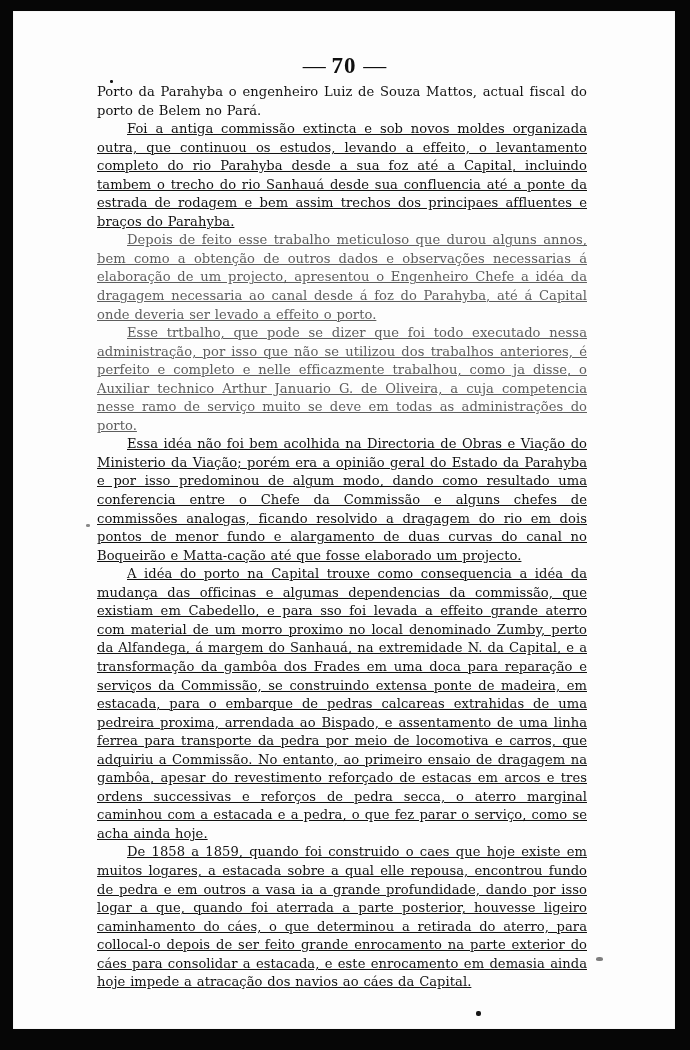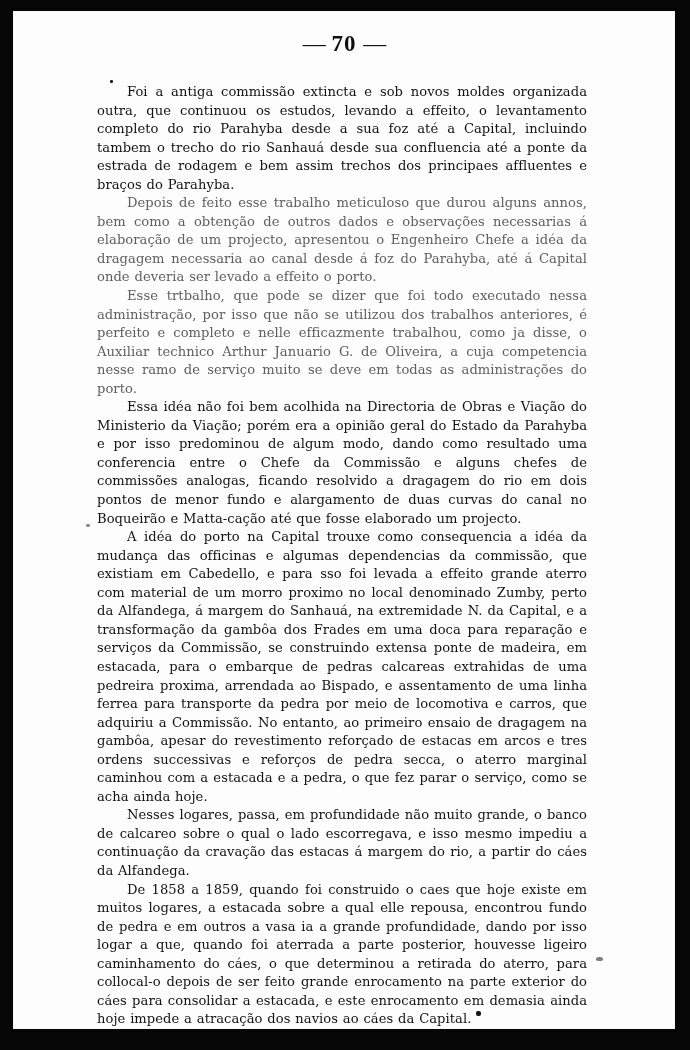--- a/index.html
+++ b/index.html
@@ -30,21 +30,21 @@
     top: 11px;
     width: 662px;
     height: 1018px;
     background: #fdfdfd;
     box-shadow: inset 0 0 1px rgba(0,0,0,0.25);
   }
 
   
   .folio {
     position: absolute;
-    top: 20px;
+    top: 42px;
     left: 0;
     width: 662px;
     text-align: center;
     font-family: "Liberation Serif", serif;
     font-weight: bold;
     font-size: 23px;
     letter-spacing: 1px;
     color: #101010;
   }
   .folio .rule {
@@ -68,20 +68,21 @@
     letter-spacing: 0.05px;
   }
 
   .textblock p {
     margin: 0;
     text-indent: 0;
   }
   
   .textblock p.indent {
     text-indent: 30px;
+    text-decoration: underline;
   }
   .faded-2   { color: #5e5e5e; }
 
   
   .speck {
     position: absolute;
     background: #161616;
     border-radius: 40%;
   }
   .speck-a { left: 463px; top: 1000px; width: 5px;  height: 5px; }
@@ -96,26 +97,26 @@
 
   <div class="page-sheet">
 
     <div class="folio">
       <span class="rule">—</span>
       <span>70</span>
       <span class="rule">—</span>
     </div>
 
     <div class="textblock">
+      <p>Porto da Parahyba o engenheiro Luiz de Souza Mattos, actual fiscal do porto de Belem no Pará.</p>
       <p class="indent">Foi a antiga commissão extincta e sob novos moldes organizada outra, que continuou os estudos, levando a effeito, o levantamento completo do rio Parahyba desde a sua foz até a Capital, incluindo tambem o trecho do rio Sanhauá desde sua confluencia até a ponte da estrada de rodagem e bem assim trechos dos principaes affluentes e braços do Parahyba.</p>
       <p class="indent faded-2">Depois de feito esse trabalho meticuloso que durou alguns annos, bem como a obtenção de outros dados e observações necessarias á elaboração de um projecto, apresentou o Engenheiro Chefe a idéa da dragagem necessaria ao canal desde á foz do Parahyba, até á Capital onde deveria ser levado a effeito o porto.</p>
       <p class="indent faded-2">Esse trtbalho, que pode se dizer que foi todo executado nessa administração, por isso que não se utilizou dos trabalhos anteriores, é perfeito e completo e nelle efficazmente trabalhou, como ja disse, o Auxiliar technico Arthur Januario G. de Oliveira, a cuja competencia nesse ramo de serviço muito se deve em todas as administrações do porto.</p>
       <p class="indent">Essa idéa não foi bem acolhida na Directoria de Obras e Viação do Ministerio da Viação; porém era a opinião geral do Estado da Parahyba e por isso predominou de algum modo, dando como resultado uma conferencia entre o Chefe da Commissão e alguns chefes de commissões analogas, ficando resolvido a dragagem do rio em dois pontos de menor fundo e alargamento de duas curvas do canal no Boqueirão e Matta-cação até que fosse elaborado um projecto.</p>
       <p class="indent">A idéa do porto na Capital trouxe como consequencia a idéa da mudança das officinas e algumas dependencias da commissão, que existiam em Cabedello, e para sso foi levada a effeito grande aterro com material de um morro proximo no local denominado Zumby, perto da Alfandega, á margem do Sanhauá, na extremidade N. da Capital, e a transformação da gambôa dos Frades em uma doca para reparação e serviços da Commissão, se construindo extensa ponte de madeira, em estacada, para o embarque de pedras calcareas extrahidas de uma pedreira proxima, arrendada ao Bispado, e assentamento de uma linha ferrea para transporte da pedra por meio de locomotiva e carros, que adquiriu a Commissão. No entanto, ao primeiro ensaio de dragagem na gambôa, apesar do revestimento reforçado de estacas em arcos e tres ordens successivas e reforços de pedra secca, o aterro marginal caminhou com a estacada e a pedra, o que fez parar o serviço, como se acha ainda hoje.</p>
-      <p class="indent">Nesses logares, passa, em profundidade não muito grande, o banco de calcareo sobre o qual o lado escorregava, e isso mesmo impediu a continuação da cravação das estacas á margem do rio, a partir do cáes da Alfandega.</p>
       <p class="indent">De 1858 a 1859, quando foi construido o caes que hoje existe em muitos logares, a estacada sobre a qual elle repousa, encontrou fundo de pedra e em outros a vasa ia a grande profundidade, dando por isso logar a que, quando foi aterrada a parte posterior, houvesse ligeiro caminhamento do cáes, o que determinou a retirada do aterro, para collocal-o depois de ser feito grande enrocamento na parte exterior do cáes para consolidar a estacada, e este enrocamento em demasia ainda hoje impede a atracação dos navios ao cáes da Capital.</p>
     </div>
 
     <span class="speck speck-b"></span>
     <span class="speck speck-d"></span>
     <span class="speck speck-c"></span>
     <span class="speck speck-a"></span>
 
   </div>
 </div>

